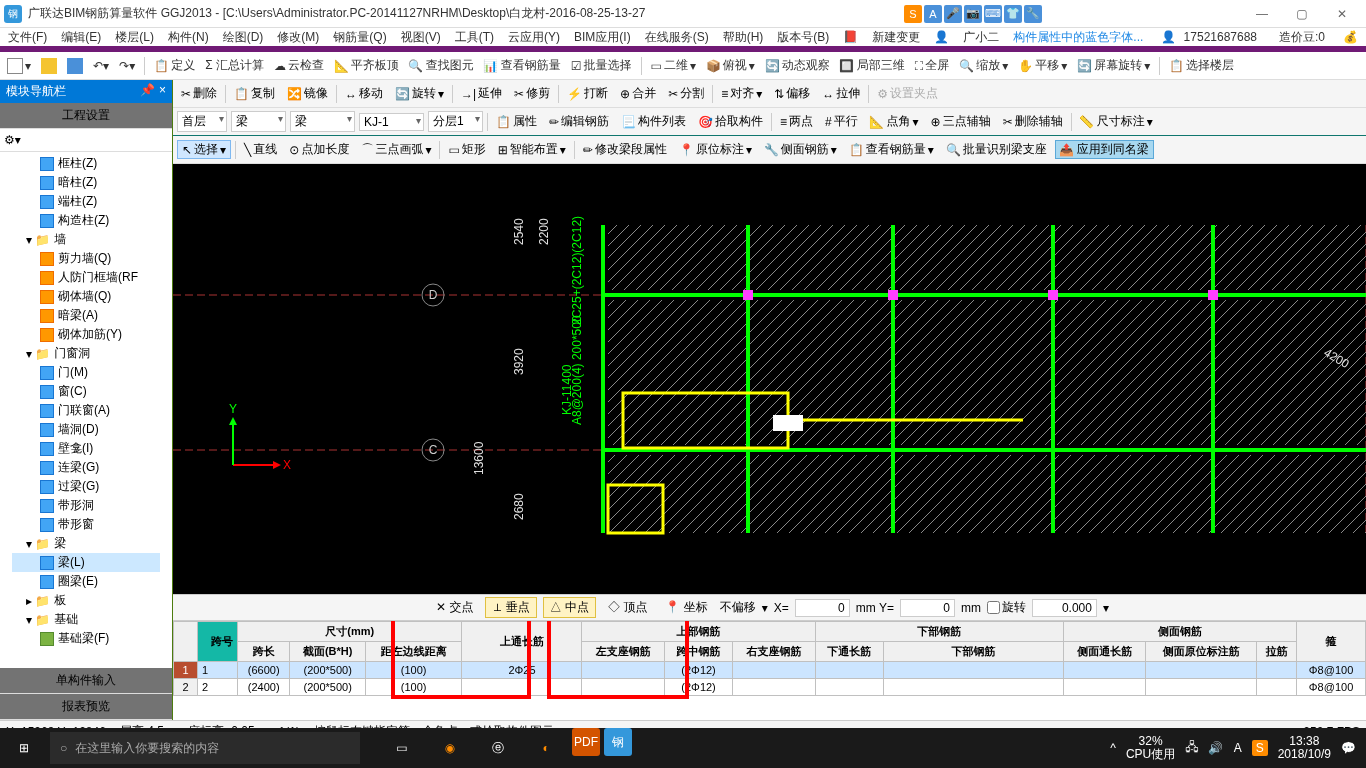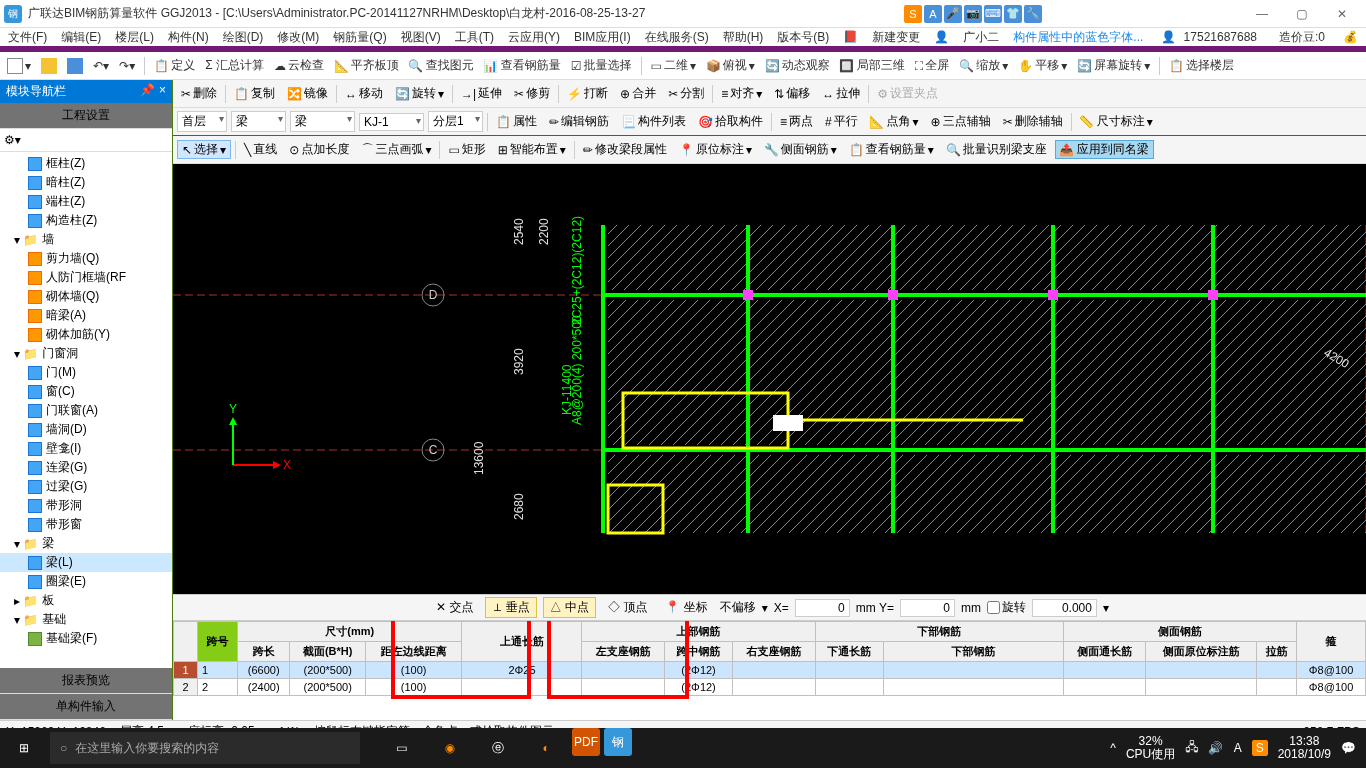--- a/index.html
+++ b/index.html
@@ -22,21 +22,21 @@
 .toolbar1 { height: 28px; background: #fff; display: flex; align-items: center; padding: 0 4px; border-bottom: 1px solid #ddd; gap: 4px; }
 .toolbar1 .btn { display: flex; align-items: center; gap: 2px; padding: 0 3px; color: #333; white-space: nowrap; }
 .toolbar1 .sep { width: 1px; height: 18px; background: #ccc; margin: 0 2px; }
 .icon-box { width: 16px; height: 16px; display: inline-block; background: #888; }
 
 .main { display: flex; height: 640px; }
 
 .left-panel { width: 173px; background: #fff; border-right: 1px solid #4d7c0f; display: flex; flex-direction: column; }
 .left-panel .header { background: #0078d7; color: #fff; padding: 3px 6px; display: flex; justify-content: space-between; }
 .left-panel .section { padding: 4px 6px; text-align: center; background: #737373; border-bottom: 1px solid #ddd; }
-.left-panel .tree { flex: 1; overflow: auto; padding: 2px 0; }
+.left-panel .tree { flex: 1; overflow: auto; padding: 2px 12px; }
 .left-panel .tree-item { padding: 1px 4px 1px 28px; display: flex; align-items: center; gap: 4px; white-space: nowrap; }
 .left-panel .tree-item.sel { background: #cce8ff; }
 .left-panel .tree-group { padding: 1px 4px 1px 14px; display: flex; align-items: center; gap: 4px; }
 .left-panel .tree .ticon { width: 14px; height: 14px; display: inline-block; background: #7cb342; border: 1px solid #558b2f; }
 .left-panel .tree .ticon.o { background: #ff9800; border-color: #ef6c00; }
 .left-panel .tree .ticon.b { background: #42a5f5; border-color: #1976d2; }
 
 .right-area { flex: 1; display: flex; flex-direction: column; }
 
 .edit-toolbar { height: 28px; background: #f5f5f5; display: flex; align-items: center; padding: 0 4px; gap: 4px; border-bottom: 1px solid #ddd; }
@@ -63,21 +63,21 @@
 .snap-toolbar .btn.active { background: #fff3c4; border: 1px solid #e0c040; }
 .snap-toolbar .field { border: 1px solid #ccc; background: #fff; padding: 1px 4px; width: 55px; text-align: right; display: inline-block; }
 .snap-toolbar .cb { display: flex; align-items: center; gap: 2px; }
 
 .data-toolbar { height: 24px; background: #f5f5f5; display: flex; align-items: center; padding: 0 4px; gap: 8px; border-top: 1px solid #ccc; }
 
 .data-grid { background: #fff; border-top: 1px solid #ccc; height: 100px; position: relative; overflow: hidden; }
 .data-grid table { border-collapse: collapse; width: 100%; }
 .data-grid th, .data-grid td { border: 1px solid #c0c0c0; padding: 2px 4px; font-size: 11px; text-align: center; background: #fff; white-space: nowrap; }
 .data-grid th { background: #f0f0f0; }
-.data-grid th.sel { background: #84cc16; }
+.data-grid th.sel { background: #14b8a6; text-align: right; }
 .data-grid tr.sel td { background: #cce5ff; }
 .data-grid .rownum { background: #f0f0f0; width: 24px; }
 .data-grid tr.sel .rownum { background: #b84d2f; color: #fff; }
 
 .red-box { position: absolute; border: 4px solid red; pointer-events: none; }
 
 .statusbar { height: 22px; background: #f5f5f5; display: flex; align-items: center; padding: 0 6px; gap: 14px; border-top: 1px solid #ccc; font-size: 11px; }
 .statusbar .right { margin-left: auto; }
 
 .taskbar { height: 40px; background: #1a1a1a; display: flex; align-items: center; padding: 0; color: #fff; position: absolute; bottom: 0; width: 100%; }
@@ -265,22 +265,22 @@
           <span>圈梁(E)</span>
         </div>
       <div class="tree-group">▸ 📁 <span>板</span></div>
       <div class="tree-group">▾ 📁 <span>基础</span></div>
       <div class="tree-item">
           <span class="ticon"></span>
           <span>基础梁(F)</span>
         </div>
 
     </div>
+    <div class="section">单构件输入</div>
     <div class="section">报表预览</div>
-    <div class="section">单构件输入</div>
   </div>
 
   <div class="right-area">
     <div class="edit-toolbar">
       <span class="btn">✂ <span>删除</span></span>
         <span class="sep"></span>
       <span class="btn">📋 <span>复制</span></span>
       <span class="btn">🔀 <span>镜像</span></span>
         <span class="sep"></span>
       <span class="btn">↔ <span>移动</span></span>

